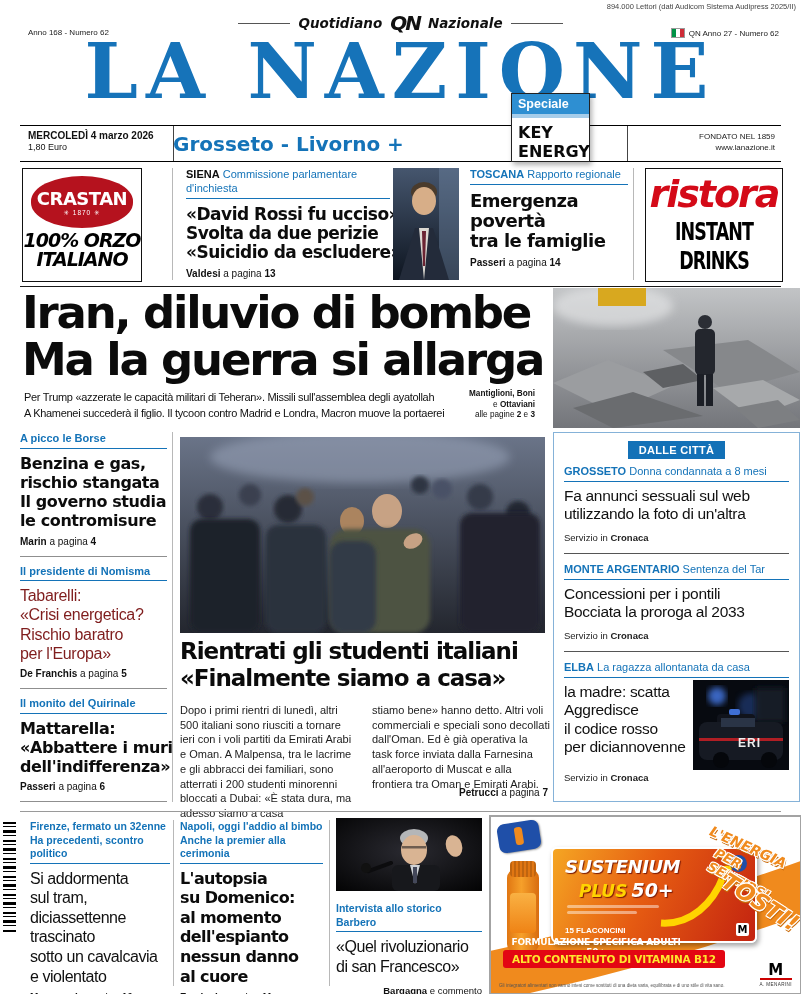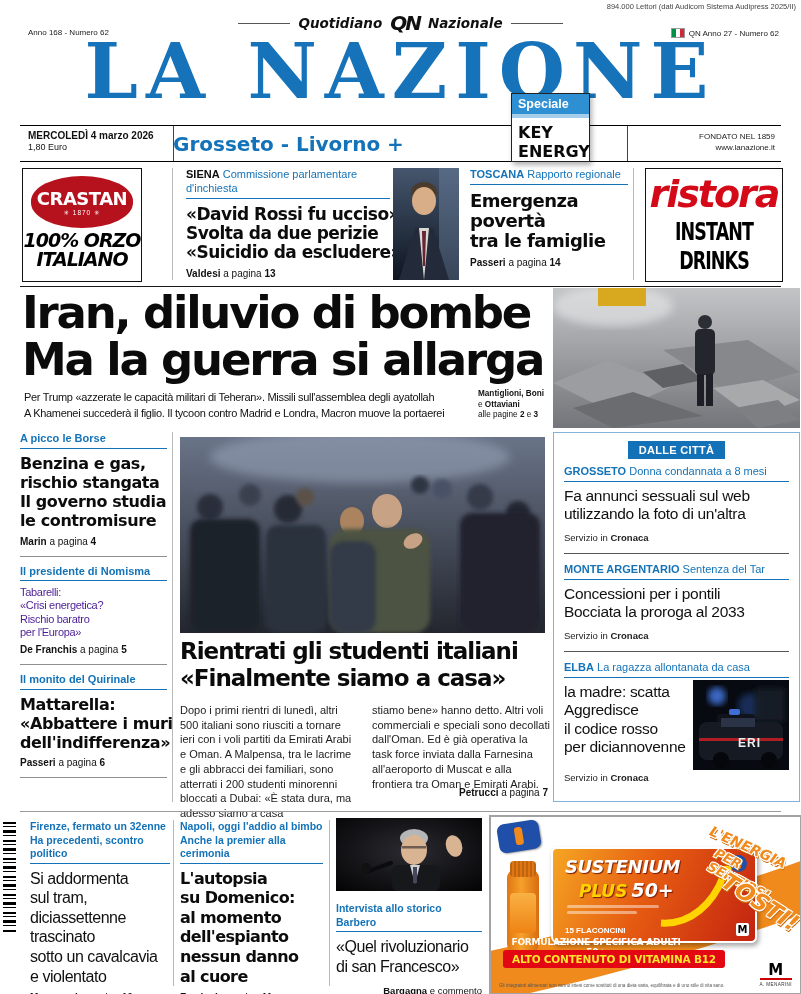--- a/index.html
+++ b/index.html
@@ -60,27 +60,27 @@
             color:#d40a18;font-family:"DejaVu Sans",sans-serif;letter-spacing:-2px;}
   .ri-sub{font-size:19px;font-weight:bold;color:#000;letter-spacing:-1px;
           font-family:"DejaVu Sans",sans-serif;transform:scale(0.92,1.35);transform-origin:center;margin-top:10px;}
   .vline{width:1px;background:#b8b8b8;}
   .hline{height:1px;background:#1a1a1a;}
   .hgrey{height:1px;background:#9a9a9a;}
   
   .leadhl{left:22px;top:290px;font-family:"DejaVu Sans",sans-serif;font-weight:bold;
           font-size:45px;line-height:1.04;letter-spacing:-2.2px;color:#0b0b0b;white-space:nowrap;}
   .deck{left:24px;top:390px;font-size:11px;letter-spacing:-0.3px;line-height:1.45;color:#111;}
-  .leadbyl{left:478px;top:389px;width:73px;font-size:8.2px;line-height:1.3;color:#111;}
+  .leadbyl{left:462px;top:389px;width:73px;text-align:right;font-size:8.2px;line-height:1.3;color:#111;}
   
   .leftcol{left:20px;top:432px;width:147px;}
   .story{margin-bottom:0;}
   .lc-hl{margin-top:5px;font-size:16px;line-height:1.2;letter-spacing:-0.4px;}
   .lc-hl.bold{font-family:"DejaVu Sans",sans-serif;font-weight:bold;color:#0c0c0c;}
-  .lc-hl.light{font-weight:400;color:#4c1d95;letter-spacing:-0.3px;font-size:11px;}
+  .lc-hl.light{font-weight:400;color:#7f1d1d;letter-spacing:-0.3px;font-size:16px;}
   .lc-byl{margin-top:5px;font-size:10px;}
   .lc-hr{height:1px;background:#8f8f8f;margin:9px 0 8px;}
   .centerhl{left:180px;top:638px;font-family:"DejaVu Sans",sans-serif;font-weight:bold;
             font-size:23px;line-height:1.18;letter-spacing:-1px;color:#0b0b0b;white-space:nowrap;}
   .cbody{left:180px;top:703px;width:370px;display:flex;gap:14px;font-size:11px;line-height:1.34;color:#1c1c1c;}
   .cbody div{flex:1;}
   .cbyl{left:180px;top:787px;width:368px;text-align:right;font-size:10px;}
   
   .dalle{left:553px;top:432px;width:245px;height:368px;border:1px solid #85b2d8;background:#fff;}
   .badge{margin:8px auto 6px;width:max-content;background:#1371b7;color:#fff;font-weight:bold;

